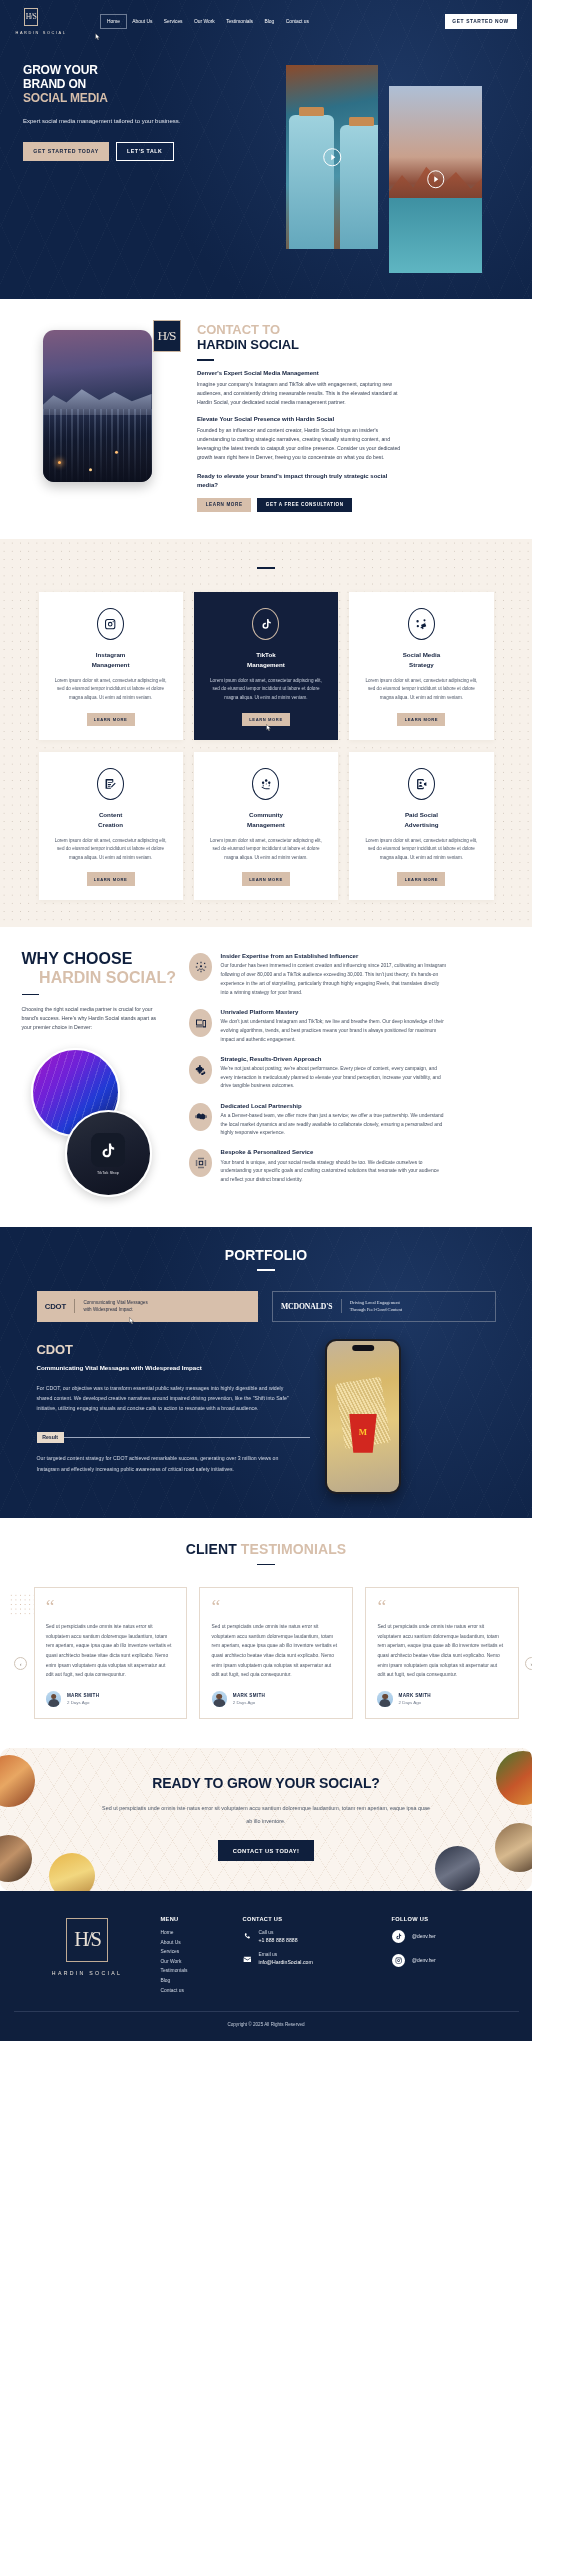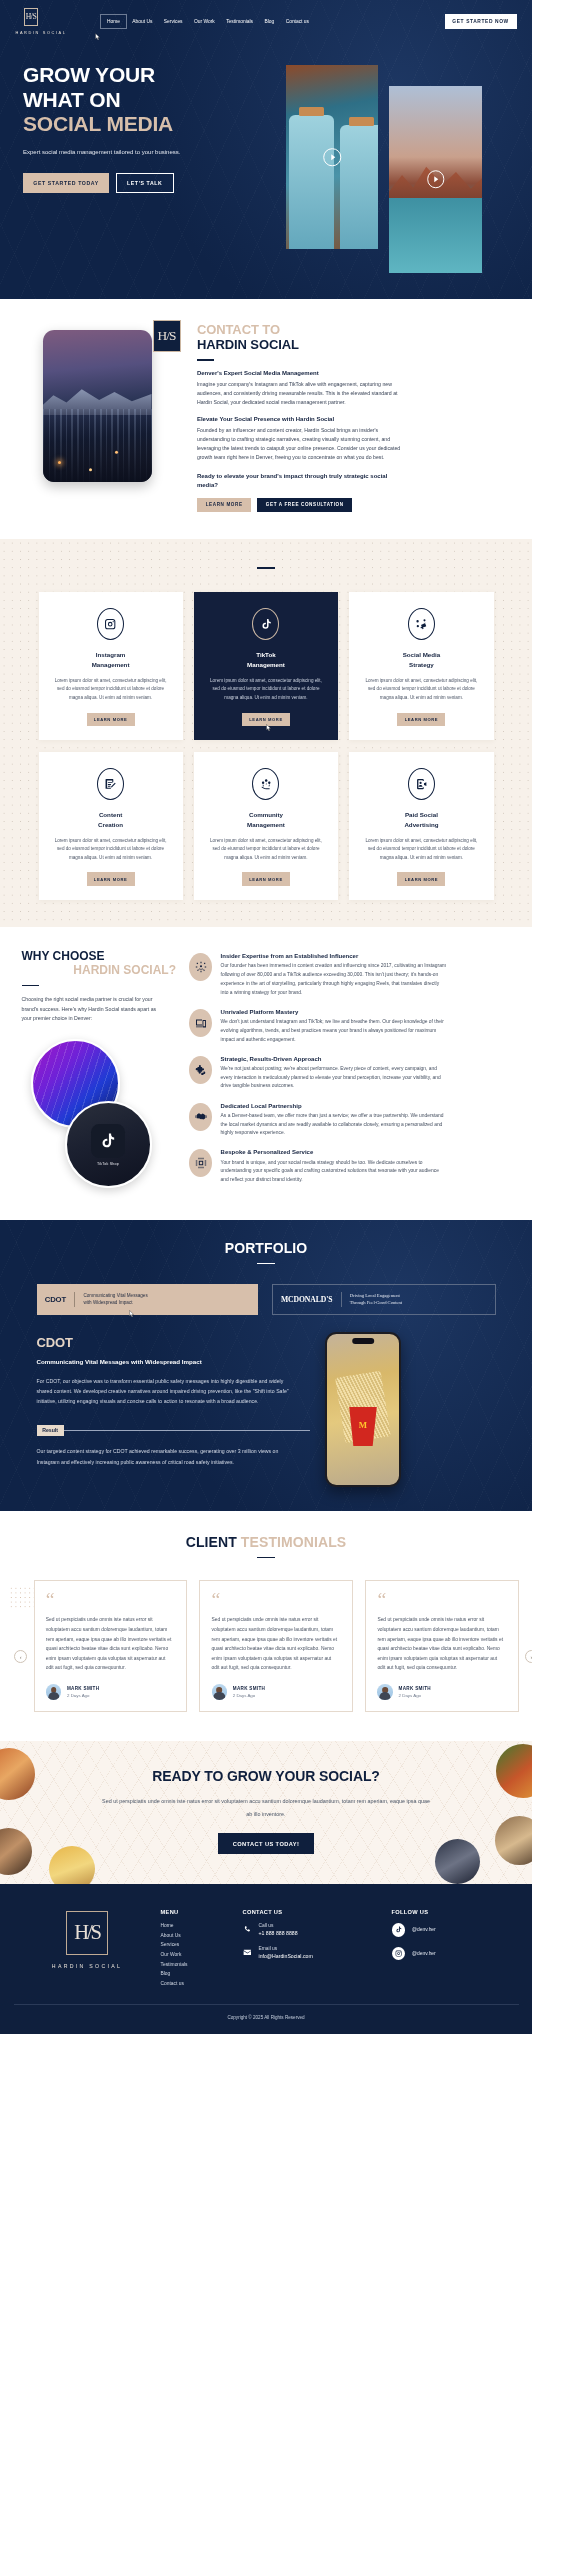--- a/index.html
+++ b/index.html
@@ -68,21 +68,21 @@
     padding:4.6px 7.7px; white-space:nowrap;
   }
   .cursor {
     position:absolute; width:5.7px; height:7.7px; pointer-events:none;
   }
   .cursor svg { width:100%; height:100%; }
 
   
   .hero { height:299px; position:relative; overflow:hidden; }
   .hero-inner { position:relative; padding:28px 0 0 23px; width:268px; }
-  .hero h1 { font-size:21px; line-height:1.18; color:#ffffff; font-weight:800; letter-spacing:-0.2px;}
+  .hero h1 { font-size:12px; line-height:1.18; color:#ffffff; font-weight:800; letter-spacing:-0.2px;}
   .hero h1 .tan { color:#d7bfab; }
   .hero p { margin-top:10.3px; font-size:6px; color:#e3e7ef; line-height:1.75; }
   .hero-btns { margin-top:15.5px; display:flex; gap:6.7px; }
   .hero-btns .btn { padding:5.7px 10.3px; }
 
   .hero-media { position:absolute; left:286px; top:65px; }
   .media-a {
     position:absolute; left:0; top:0; width:92px; height:184px;
     background:linear-gradient(170deg,#8c4a2a 0%,#2e6f86 25%,#4a93a8 60%,#7b553a 100%);
     overflow:hidden;
@@ -176,21 +176,21 @@
   .svc-title { font-size:6.2px; font-weight:700; line-height:1.55; color:#14223f; }
   .svc-card.dark .svc-title { color:#ffffff; }
   .svc-desc { font-size:4.6px; color:#4d5667; line-height:1.85; margin:7.2px 0 10.3px; }
   .svc-card.dark .svc-desc { color:#c9d0dd; }
   .svc-card .btn { padding:4.1px 7.2px; font-size:4.1px; }
 
   
   .why { background:#ffffff; padding:23px 0 24px; position:relative; }
   .why-grid { width:520px; margin:0 auto; display:flex; gap:13.4px; }
   .why-left { width:170px; padding-left:15.5px; }
-  .why-left h2 { font-size:12px; font-weight:800; line-height:1.16; }
+  .why-left h2 { font-size:16px; font-weight:800; line-height:1.16; }
   .why-left h2 .l1 { color:#0f1f3d; display:block; }
   .why-left h2 .l2 { color:#d7bfab; display:block;text-align:right; }
   .why-rule { width:17.5px; height:1.5px; background:#0f1f3d; margin:6.7px 0 9.3px; }
   .why-intro { font-size:5.2px; color:#3f4858; line-height:1.8; max-width:138px; }
   .why-photos { position:relative; margin-top:15.5px; height:155px; }
   .ph {
     position:absolute; border-radius:50%; overflow:hidden; border:2.6px solid #fff;
     box-shadow:0 3.1px 9.3px rgba(0,0,0,.18);
   }
   .ph1 { left:9.3px; top:0; width:89px; height:89px;
@@ -299,20 +299,21 @@
   .arrow.left { left:-2.1px; }
   .arrow.right { right:-2.1px; }
 
   
   .cta {
     position:relative; padding:27px 0 30px; overflow:hidden;
     background:#faf4ee;
     background-image:
       repeating-linear-gradient(58deg, rgba(196,168,140,.20) 0 0.5px, transparent 0.5px 14.4px),
       repeating-linear-gradient(-58deg, rgba(196,168,140,.20) 0 0.5px, transparent 0.5px 14.4px);
+    border-radius: 10px;
   }
   .cta h2 { text-align:center; font-size:14px; font-weight:800; color:#0f1f3d; letter-spacing:-0.1px;}
   .cta p { text-align:center; font-size:5.4px; color:#4b5565; line-height:2.3; margin:11.3px auto 0; width:335px;}
   .cta .btn { display:block; margin:13.4px auto 0; padding:7.2px 14.4px; font-size:5.7px; letter-spacing:0.4px; }
   .cta-ph { position:absolute; border-radius:50%; overflow:hidden; }
   .c1 { left:-17.5px; top:7.2px; width:52px; height:52px; background:linear-gradient(140deg,#c8652f,#e8a763,#8a3f22);}
   .c2 { left:-15.5px; top:87px; width:47px;  height:47px;  background:linear-gradient(140deg,#6d4b33,#c09167,#3b2a1e);}
   .c3 { left:49px;  top:105px; width:46px;  height:46px;  background:linear-gradient(160deg,#e7b64a,#f2d77f,#b4823a);}
   .c4 { right:-17.5px; top:3.1px;  width:54px; height:54px; background:linear-gradient(140deg,#3e7a2f,#c6562a,#e2a13c);}
   .c5 { right:-12.4px; top:75px; width:49px;  height:49px;  background:linear-gradient(150deg,#8a6b4b,#d7b98e,#4a3626);}
@@ -372,21 +373,21 @@
       <div class="cursor" style="left:95px; top:33px;">
         <svg viewBox="0 0 12 17">
             <path d="M1 1 L1 13 L4 10.5 L6 15.5 L8 14.7 L6 10 L10 10 Z" fill="#fff" stroke="#222" stroke-width="0.8"></path>
           </svg>
       </div>
     </header>
 
     <div class="hero-inner">
       <h1 class="heading-xl">
         <span>GROW YOUR</span><br>
-        <span>WHAT ON</span><br>
+        <span>BRAND ON</span><br>
         <span class="tan">SOCIAL MEDIA</span>
       </h1>
       <p>Expert social media management tailored to your business.</p>
       <div class="hero-btns">
         <button class="btn btn-tan">GET STARTED TODAY</button>
         <button class="btn btn-ghost">LET'S TALK</button>
       </div>
     </div>
 
     <div class="hero-media">

